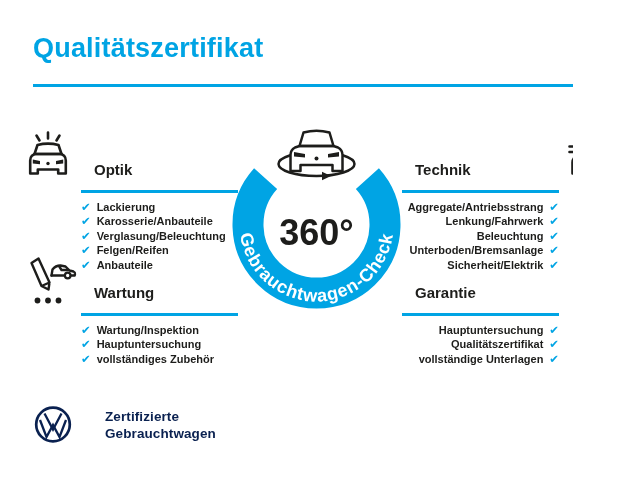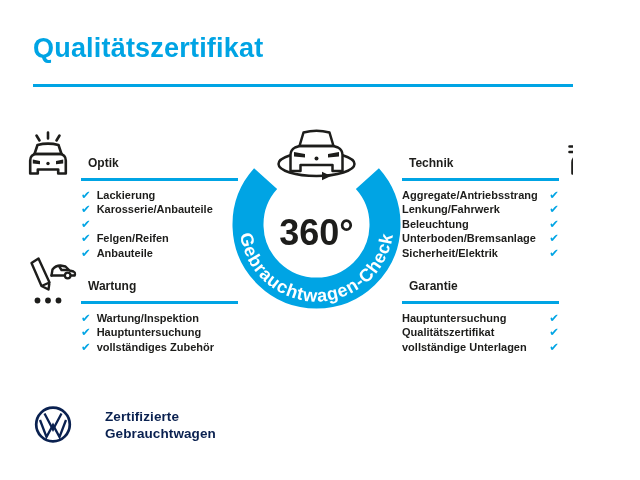--- a/index.html
+++ b/index.html
@@ -18,29 +18,29 @@
     font-size:27px;font-weight:bold;color:var(--accent);letter-spacing:.2px;
   }
   .hrule{position:absolute;left:33px;top:84px;width:574px;height:3px;background:var(--accent);}
 
   
   .sec{position:absolute;width:157px;}
   #sec-optik{left:81px;top:149px;}
   #sec-technik{left:402px;top:149px;}
   #sec-wartung{left:81px;top:272px;}
   #sec-garantie{left:402px;top:272px;}
-  .sec h2{margin:7px;font-size:12px;font-weight:bold;color:var(--ink);line-height:15px;}
+  .sec h2{margin:13px;font-size:15px;font-weight:bold;color:var(--ink);line-height:15px;}
   .sec .s-rule{height:2.5px;background:var(--accent);margin-top:7px;}
   .sec ul{list-style:none;margin:7px 0 0 0;padding:0;}
   .sec li{
     display:flex;align-items:center;gap:6px;height:14.6px;line-height:14.6px;
     font-size:11px;font-weight:bold;color:var(--ink);white-space:nowrap;
   }
   .sec.right h2{text-align:left;}
-  .sec.right li{justify-content:space-between;}
+  .sec.right li{justify-content:flex-end;}
   .check{color:var(--accent);font-size:11.5px;}
 
   
   .icon{position:absolute;}
   #icon-optik{left:24px;top:130px;width:48px;height:48px;}
   #icon-technik{left:568px;top:131px;width:54px;height:50px;}
   #icon-wartung{left:26px;top:256px;width:52px;height:52px;}
   #icon-garantie{left:576px;top:259px;width:40px;height:44px;}
   .icon svg{display:block;width:100%;height:100%;}
   .stk{fill:none;stroke:var(--ink);stroke-width:2.6;stroke-linecap:round;stroke-linejoin:round;}
@@ -83,20 +83,21 @@
       <li>
           <span class="check">✔</span>
           <span>Lackierung</span>
         </li>
       <li>
           <span class="check">✔</span>
           <span>Karosserie/Anbauteile</span>
         </li>
       <li>
           <span class="check">✔</span>
+          <span>Verglasung/Beleuchtung</span>
         </li>
       <li>
           <span class="check">✔</span>
           <span>Felgen/Reifen</span>
         </li>
       <li>
           <span class="check">✔</span>
           <span>Anbauteile</span>
         </li>
     </ul>

